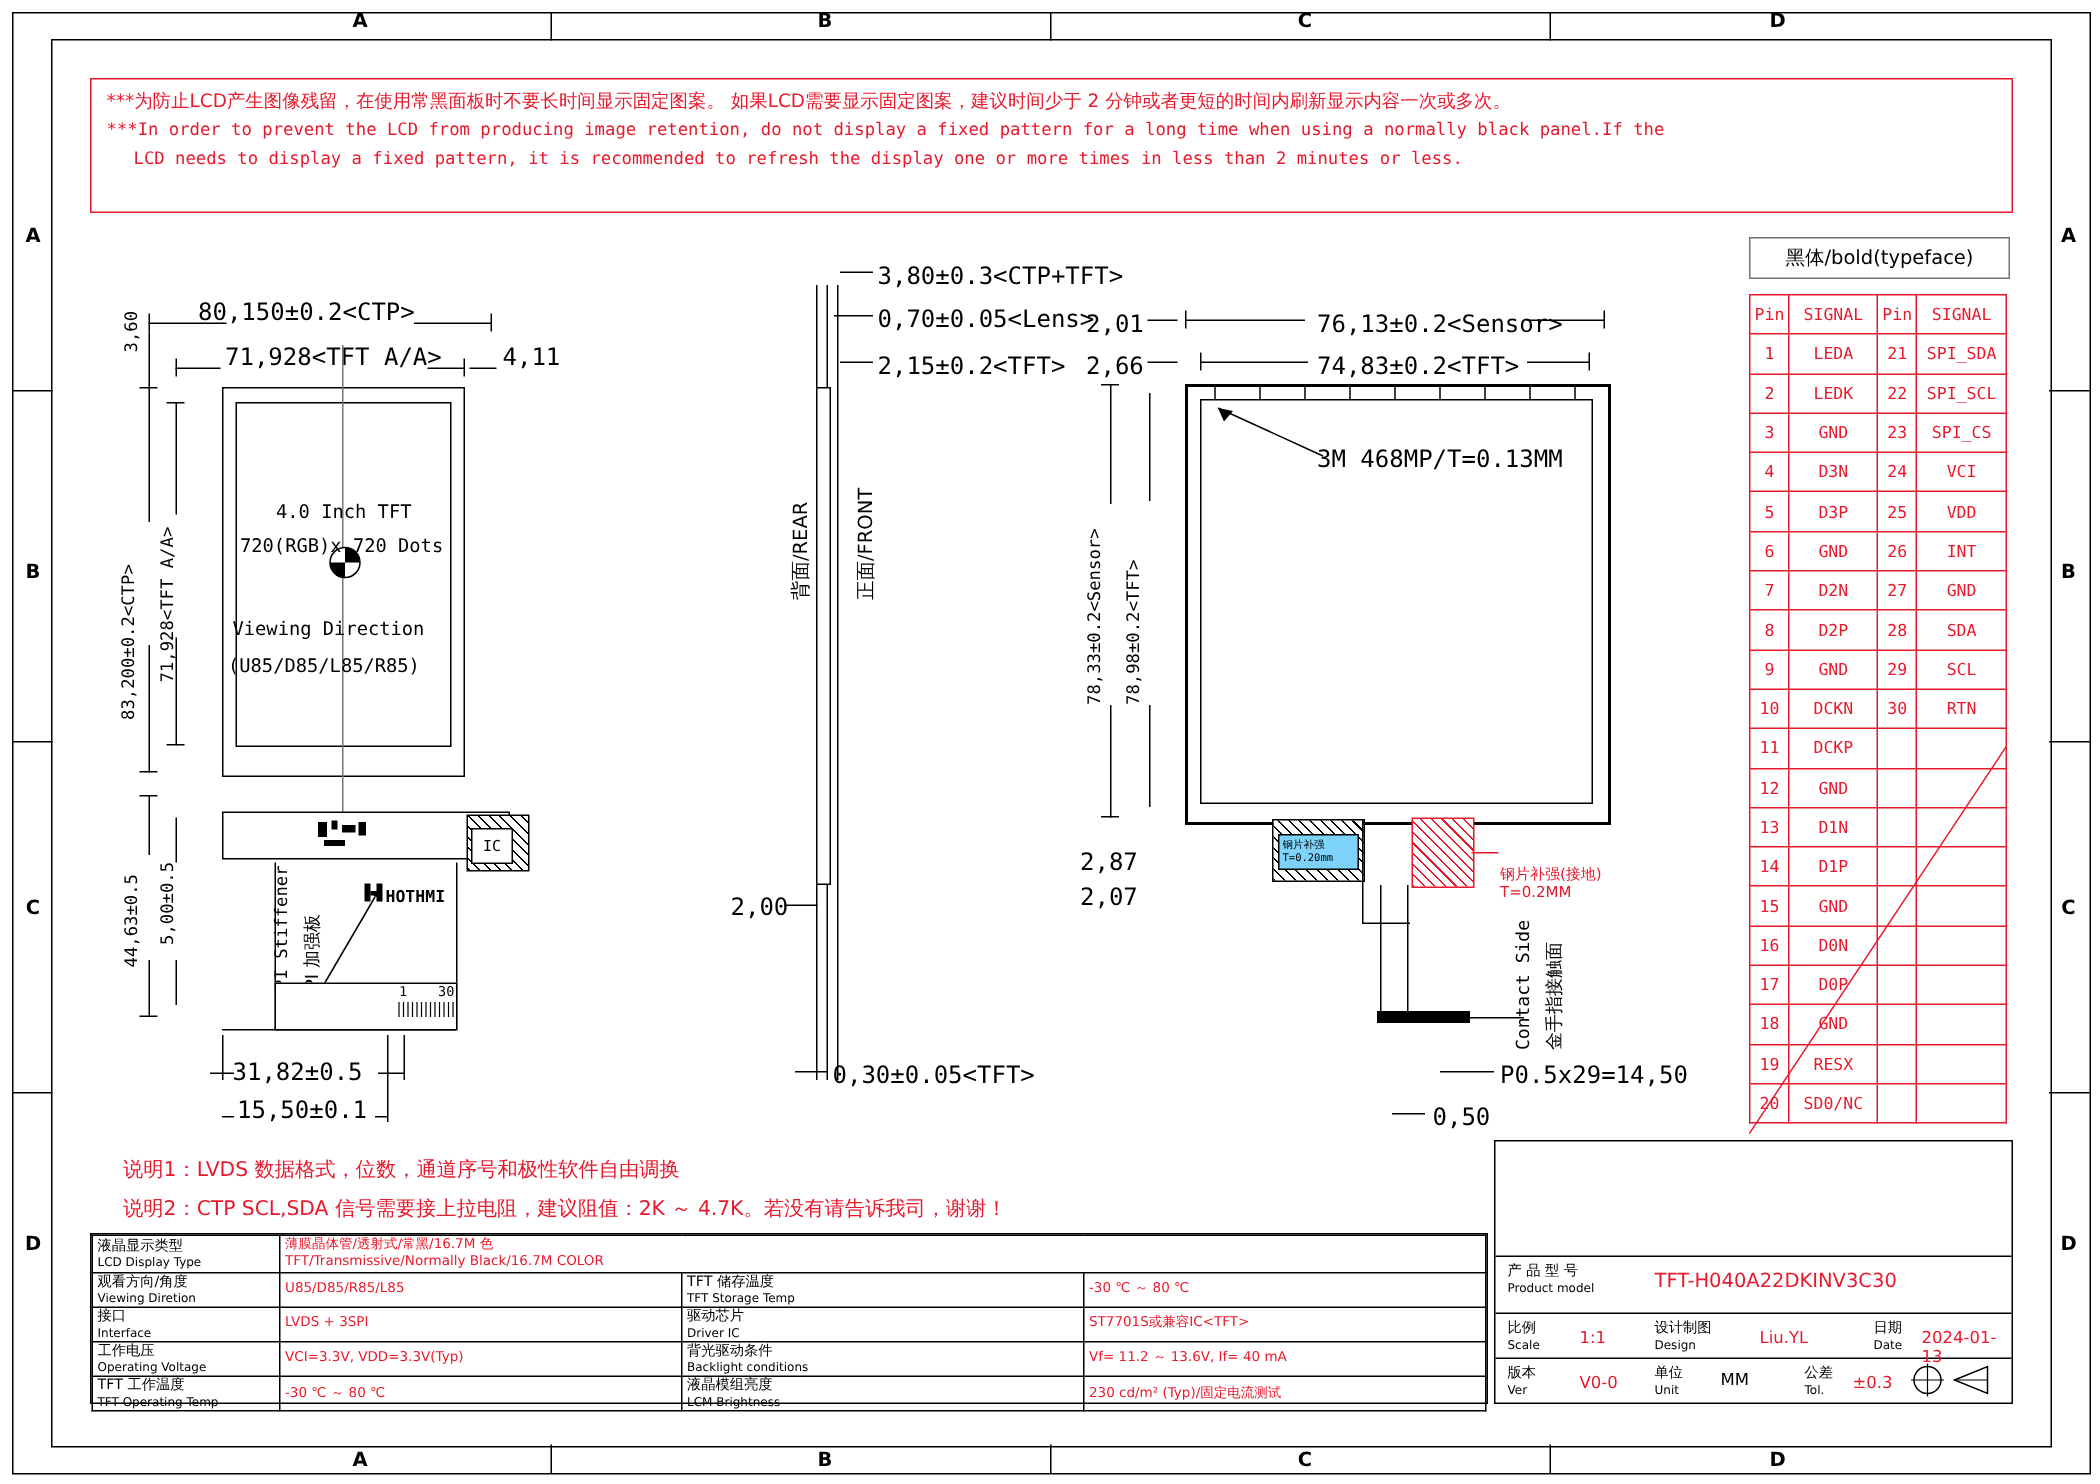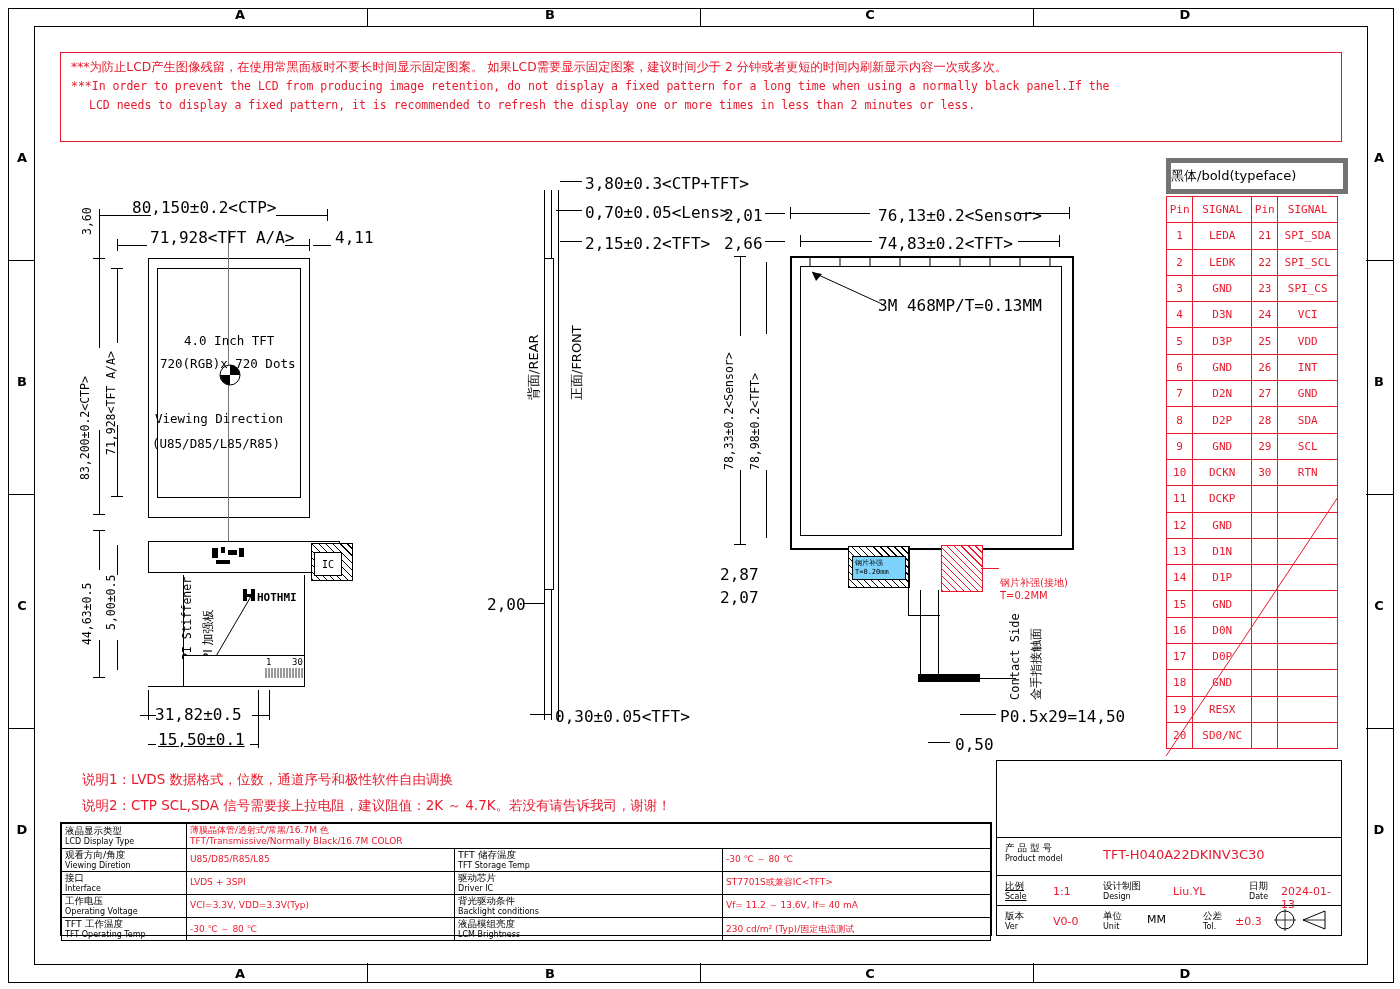--- a/index.html
+++ b/index.html
@@ -15,21 +15,21 @@
   .frame-inner{left:34px;top:26px;width:1332px;height:937px;border:1px solid #000;}
 
   
   .zone{position:absolute;font-size:13px;font-weight:bold;color:#000;text-align:center;}
 
   
   .warnbox{left:60px;top:52px;width:1280px;height:88px;border:1px solid #e8192c;}
   .warnline{position:absolute;left:10px;color:#e8192c;font-size:12.3px;white-space:nowrap;letter-spacing:0px;}
 
   
-  .typeface{left:1166px;top:158px;width:172px;height:26px;border:5px solid #737373;display:flex;align-items:center;font-size:13px;}
+  .typeface{left:1166px;top:158px;width:172px;height:26px;border:1px solid #737373;display:flex;align-items:center;justify-content:center;font-size:13px;}
 
   
   .pintable{left:1166px;top:196px;width:172px;height:560px;}
   .pintable table{border-collapse:collapse;width:100%;}
   .pintable td,.pintable th{border:1px solid #e8192c;color:#e8192c;font-size:11px;text-align:center;height:25.3px;padding:0;font-family:"DejaVu Sans Mono",monospace;}
   .pintable th{font-size:11px;font-weight:normal;}
   .pintable td.num{width:26px;}
   .pintable td.sig{width:60px;}
 
   
@@ -359,21 +359,21 @@
     </g>
   </svg>
   <div class="ln" style="left:148px;top:686px;width:156px;height:1px;"></div>
 
   <div class="t" style="left:155px;top:705px;">31,82±0.5</div>
   <div class="ln" style="left:140px;top:715px;width:16px;height:1px;"></div>
   <div class="ln" style="left:252px;top:715px;width:18px;height:1px;"></div>
   <div class="ln" style="left:148px;top:690px;width:1px;height:30px;"></div>
   <div class="ln" style="left:269px;top:690px;width:1px;height:30px;"></div>
 
-  <div class="t" style="left:158px;top:730px;text-decoration:underline;">15,50±0.1</div>
+  <div class="t" style="left:158px;top:730px;">15,50±0.1</div>
   <div class="ln" style="left:148px;top:744px;width:8px;height:1px;"></div>
   <div class="ln" style="left:250px;top:744px;width:8px;height:1px;"></div>
   <div class="ln" style="left:258px;top:690px;width:1px;height:58px;"></div>
 
   <div class="t" style="left:585px;top:174px;">3,80±0.3&lt;CTP+TFT&gt;</div>
   <div class="ln" style="left:560px;top:181px;width:22px;height:1px;"></div>
   <div class="t" style="left:585px;top:203px;">0,70±0.05&lt;Lens&gt;</div>
   <div class="ln" style="left:556px;top:210px;width:26px;height:1px;"></div>
   <div class="t" style="left:585px;top:234px;">2,15±0.2&lt;TFT&gt;</div>
   <div class="ln" style="left:560px;top:241px;width:22px;height:1px;"></div>
@@ -544,21 +544,21 @@
     <div class="tb" style="left:0;top:76px;width:344px;"></div>
     <div class="tb" style="left:0;top:114px;width:344px;"></div>
     <div class="tb" style="left:0;top:144px;width:344px;"></div>
 
     <div class="tcell" style="left:8px;top:82px;">
       <div class="cn">产 品 型 号</div>
       <div class="en">Product model</div>
     </div>
     <div class="tval" style="left:106px;top:86px;font-size:13px;">TFT-H040A22DKINV3C30</div>
 
-    <div class="tcell" style="left:8px;top:120px;text-decoration:underline;">
+    <div class="tcell" style="left:8px;top:120px;">
       <div class="cn">比例</div>
       <div class="en">Scale</div>
     </div>
     <div class="tval" style="left:56px;top:124px;text-align:right;">1:1</div>
 
     <div class="tcell" style="left:106px;top:120px;">
       <div class="cn">设计制图</div>
       <div class="en">Design</div>
     </div>
     <div class="tval" style="left:176px;top:124px;">Liu.YL</div>

